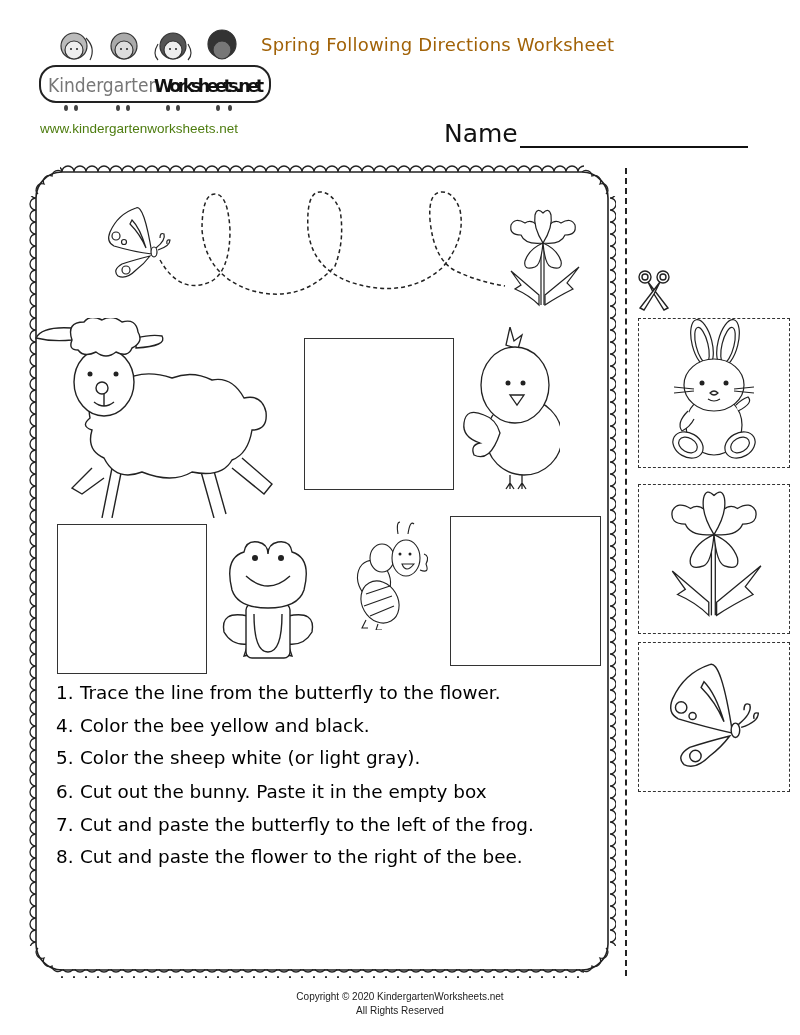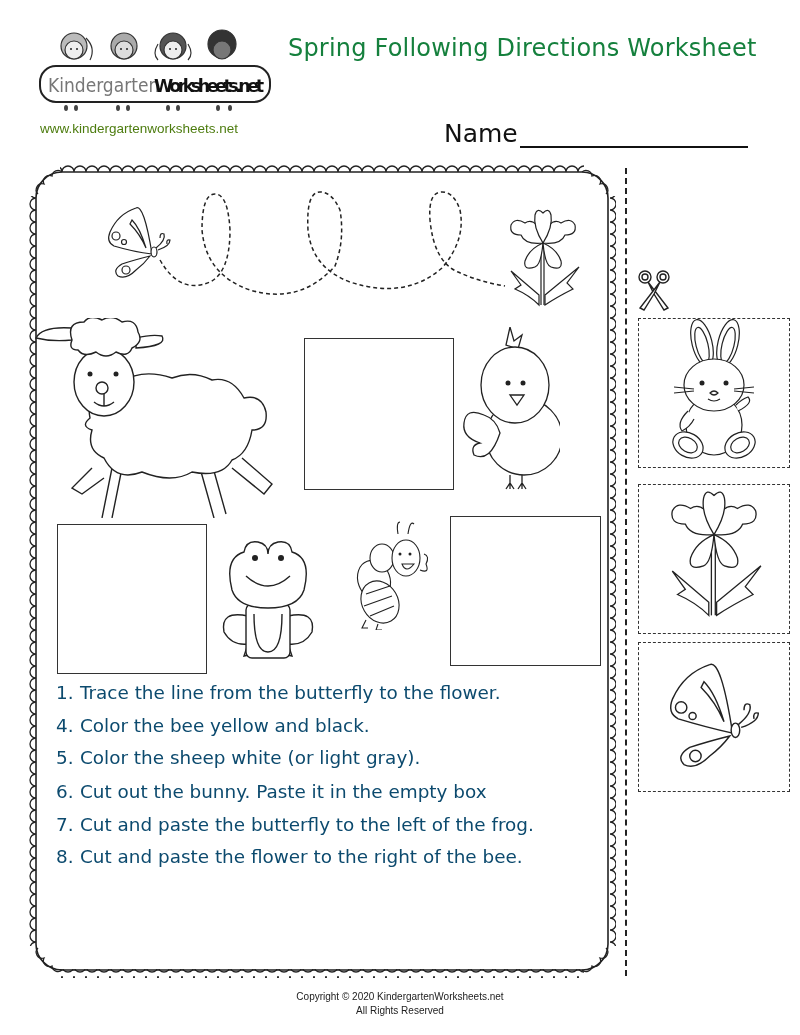--- a/index.html
+++ b/index.html
@@ -3,39 +3,39 @@
 <meta charset="utf-8">
 <style>
   * { box-sizing: border-box; margin: 0; padding: 0; }
   html, body { width: 800px; height: 1035px; background: #ffffff; overflow: hidden; }
   body { position: relative; font-family: "DejaVu Sans", sans-serif; color: #1a1a1a; }
 
   .logo { position: absolute; left: 36px; top: 28px; width: 240px; height: 90px; }
   .logo svg { display: block; }
   .site-url { position: absolute; left: 40px; top: 121px; font-family: "Liberation Sans", sans-serif; font-size: 13.5px; color: #4d7c0f; }
 
-  .title { position: absolute; left: 288px; top: 34px; font-family: "DejaVu Sans", sans-serif; font-size: 24px; color: #15803d; letter-spacing: 0.2px; }
+  .title { position: absolute; left: 261px; top: 34px; font-family: "DejaVu Sans", sans-serif; font-size: 18px; color: #a16207; letter-spacing: 0.2px; }
   .name-field { position: absolute; left: 444px; top: 118px; font-family: "DejaVu Sans", sans-serif; font-size: 25px; color: #111; display: flex; align-items: center; }
   .name-line { display: inline-block; width: 228px; border-bottom: 2px solid #111; height: 30px; margin-left: 2px; }
 
   .frame { position: absolute; left: 28px; top: 164px; width: 588px; height: 814px; }
   .frame svg { position: absolute; left: 0; top: 0; }
 
   .cut-line { position: absolute; left: 625px; top: 168px; height: 808px; border-left: 2px dashed #222; }
 
   .scissors { position: absolute; left: 636px; top: 268px; width: 36px; height: 46px; }
 
   .cut-card { position: absolute; left: 638px; width: 152px; border: 1.6px dashed #333; background: #fff; }
   .cut-card svg { display: block; margin: 0 auto; }
 
   .paste-box { position: absolute; border: 1.8px solid #333; background: #fff; }
 
   .art { position: absolute; }
 
-  .directions { position: absolute; left: 56px; top: 680px; width: 560px; font-family: "DejaVu Sans", sans-serif; font-size: 18.4px; color: #0c4a6e; }
+  .directions { position: absolute; left: 56px; top: 680px; width: 560px; font-family: "DejaVu Sans", sans-serif; font-size: 18.4px; color: #000000; }
   .direction { height: 32.5px; line-height: 26px; white-space: nowrap; }
   .direction.two-line { height: auto; white-space: normal; line-height: 28px; margin-bottom: 6px; }
   .direction .num { display: inline-block; width: 24px; }
   .direction .cont { display: block; padding-left: 26px; }
 
   .footer { position: absolute; left: 0; width: 800px; top: 990px; text-align: center; font-family: "Liberation Sans", sans-serif; font-size: 10px; color: #222; line-height: 14px; }
 </style>
 </head>
 <body>
 

